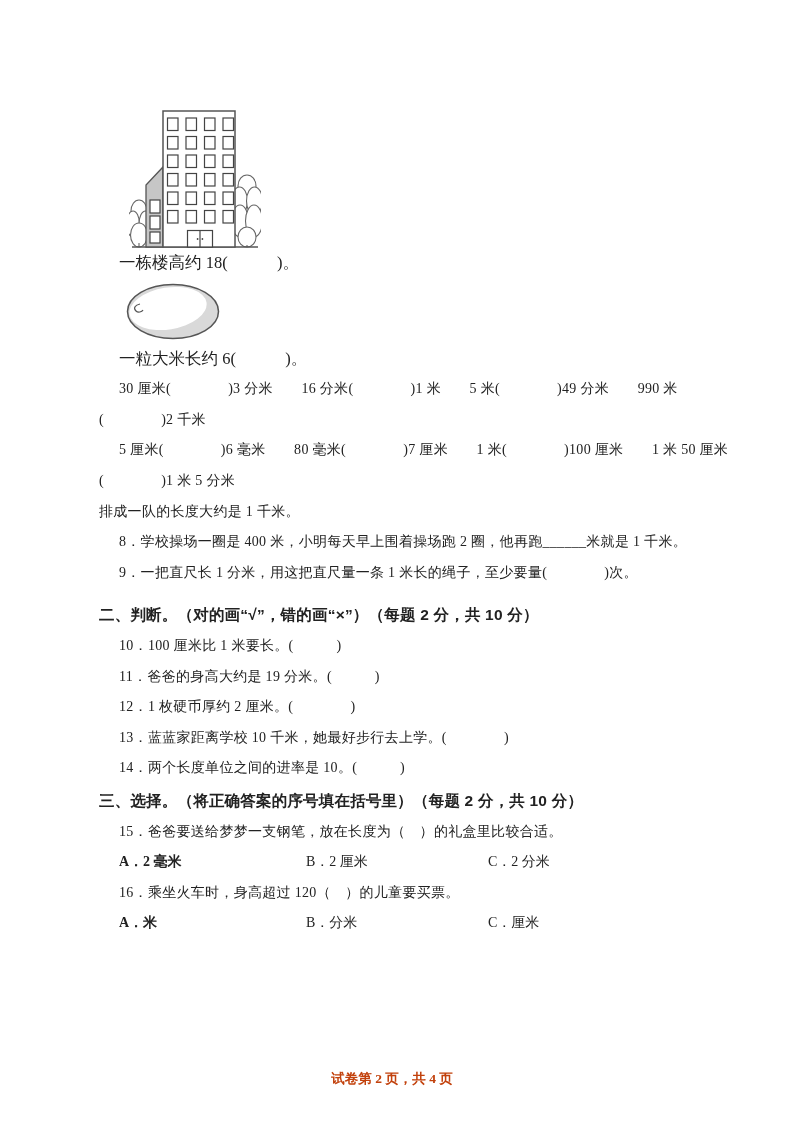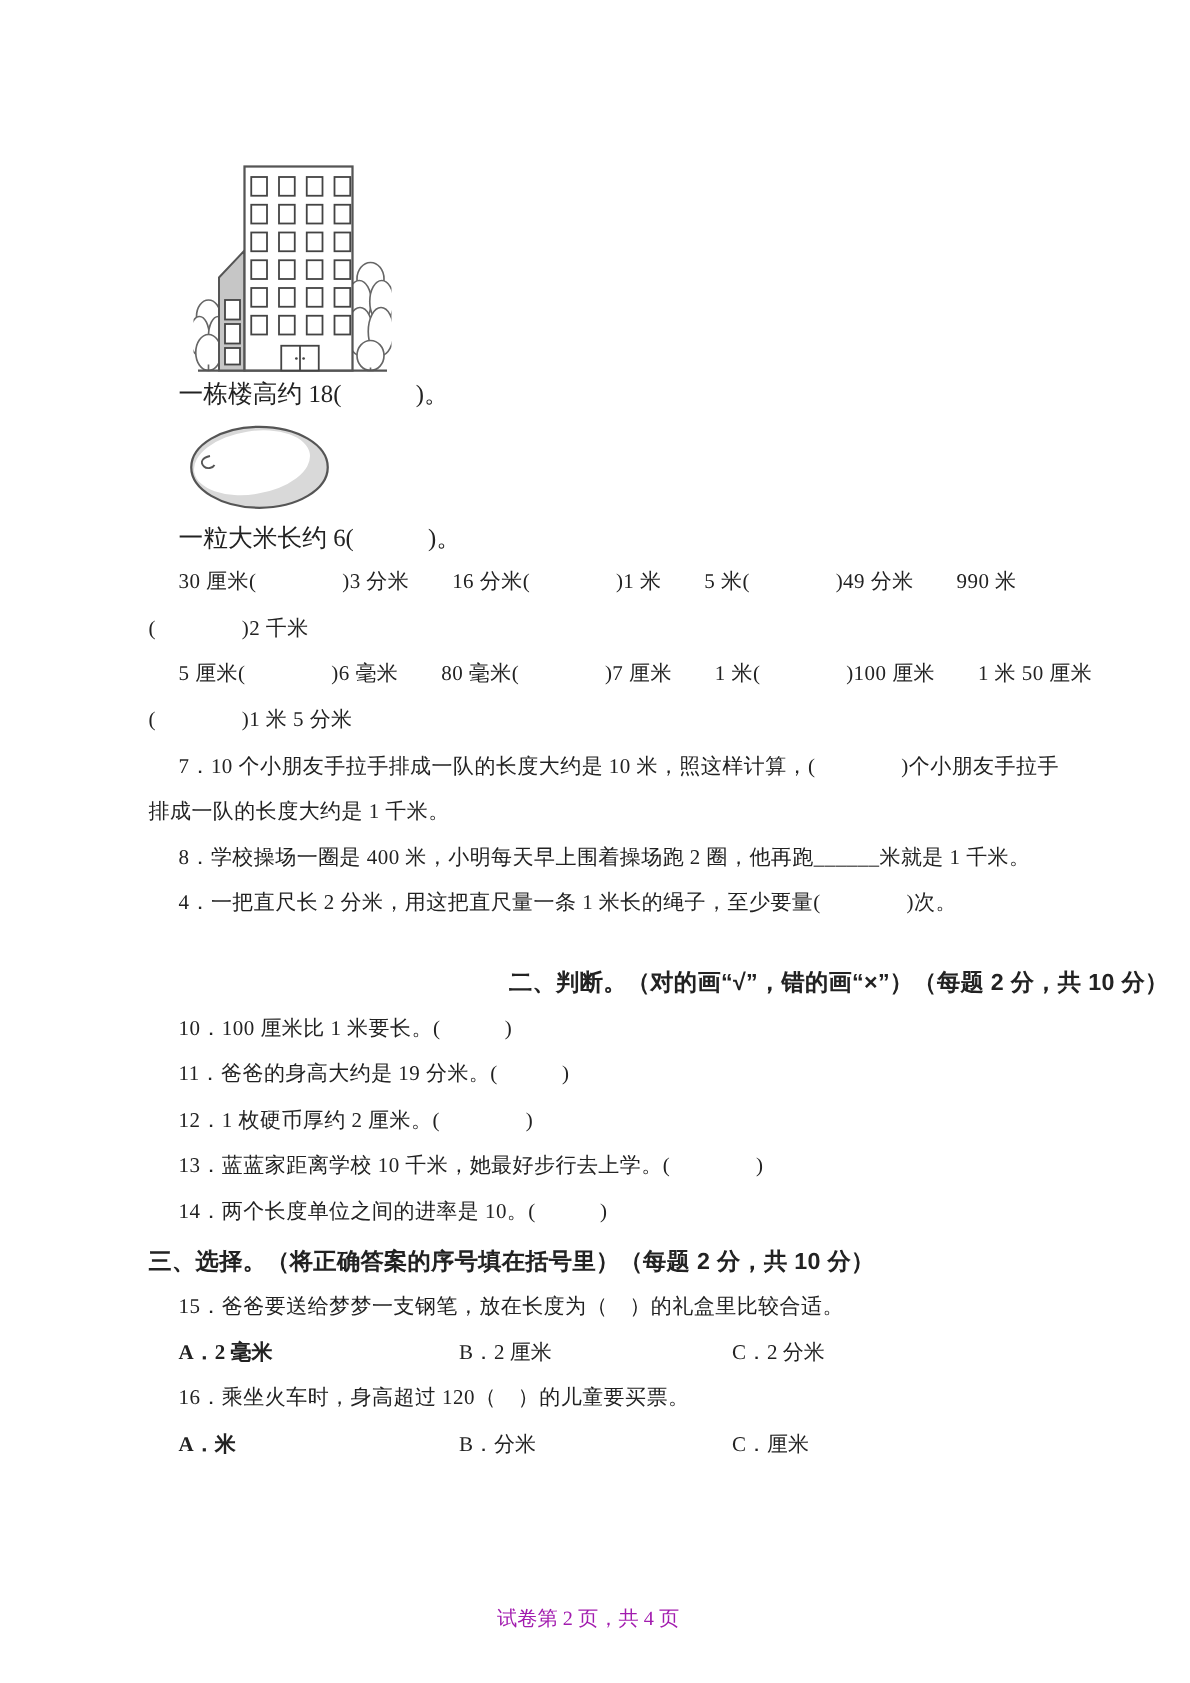--- a/index.html
+++ b/index.html
@@ -16,36 +16,37 @@
     margin:0; font-size:14px; line-height:30.6px;
     white-space:pre; letter-spacing:0.3px;
   }
   p.cap { margin:0; font-size:16.5px; line-height:30.6px; white-space:pre; }
   .indent { padding-left:20px; }
   .head {
     margin:0; font-weight:bold; font-size:15.5px; line-height:30.6px;
     font-family:"Liberation Sans","DejaVu Sans",sans-serif;
     white-space:pre; letter-spacing:0.2px;
   }
-  .head.sec2 { margin-top:22px;text-align:right; }
+  .head.sec2 { margin-top:12px; }
   .head.sec3 { margin-top:2px; }
   .caption1 { margin-top:14px; }
   .opts {
     display:flex; padding-left:20px;
     font-size:14px; line-height:30.6px; white-space:pre;
   }
   .opts .optA { width:187px;font-weight:bold; }
   .opts .optB { width:182px; }
   svg.fig { display:block; }
   svg.building { margin:108px 0 0 30px; }
   svg.rice { margin:3px 0 0 25px; }
   .footer {
     position:absolute; left:0; right:0; top:1070px;
-    text-align:center; font-size:13.5px; color:#a21caf;
+    text-align:center; font-size:13.5px; color:#c2410c;
     font-family:"Liberation Serif","DejaVu Serif",serif;
+    font-weight:bold;
   }
 </style>
 </head>
 <body>
 
 <div class="page">
   <div class="content">
 
     <svg class="fig building" width="132" height="140" viewBox="0 0 132 140">
 
@@ -119,24 +120,23 @@
       <ellipse cx="49" cy="29.5" rx="45.5" ry="27" fill="none" stroke="#555" stroke-width="1.5"></ellipse>
       <path d="M 16 22 c -5 1 -7 4 -4 7 c 2 2 6 1 7 -1" fill="none" stroke="#555" stroke-width="1.2"></path>
     </svg>
     <p class="cap indent">一粒大米长约 6(　　　)。</p>
 
     <p class="line indent">30 厘米(　　　　)3 分米　　16 分米(　　　　)1 米　　5 米(　　　　)49 分米　　990 米</p>
     <p class="line">(　　　　)2 千米</p>
     <p class="line indent">5 厘米(　　　　)6 毫米　　80 毫米(　　　　)7 厘米　　1 米(　　　　)100 厘米　　1 米 50 厘米</p>
     <p class="line">(　　　　)1 米 5 分米</p>
 
-    <p class="line indent">7．10 个小朋友手拉手排成一队的长度大约是 10 米，照这样计算，(　　　　)个小朋友手拉手</p>
     <p class="line">排成一队的长度大约是 1 千米。</p>
     <p class="line indent">8．学校操场一圈是 400 米，小明每天早上围着操场跑 2 圈，他再跑______米就是 1 千米。</p>
-    <p class="line indent">4．一把直尺长 2 分米，用这把直尺量一条 1 米长的绳子，至少要量(　　　　)次。</p>
+    <p class="line indent">9．一把直尺长 1 分米，用这把直尺量一条 1 米长的绳子，至少要量(　　　　)次。</p>
 
     <p class="head sec2">二、判断。（对的画“√”，错的画“×”）（每题 2 分，共 10 分）</p>
     <p class="line indent">10．100 厘米比 1 米要长。(　　　)</p>
     <p class="line indent">11．爸爸的身高大约是 19 分米。(　　　)</p>
     <p class="line indent">12．1 枚硬币厚约 2 厘米。(　　　　)</p>
     <p class="line indent">13．蓝蓝家距离学校 10 千米，她最好步行去上学。(　　　　)</p>
     <p class="line indent">14．两个长度单位之间的进率是 10。(　　　)</p>
 
     <p class="head sec3">三、选择。（将正确答案的序号填在括号里）（每题 2 分，共 10 分）</p>
     <p class="line indent">15．爸爸要送给梦梦一支钢笔，放在长度为（　）的礼盒里比较合适。</p>

